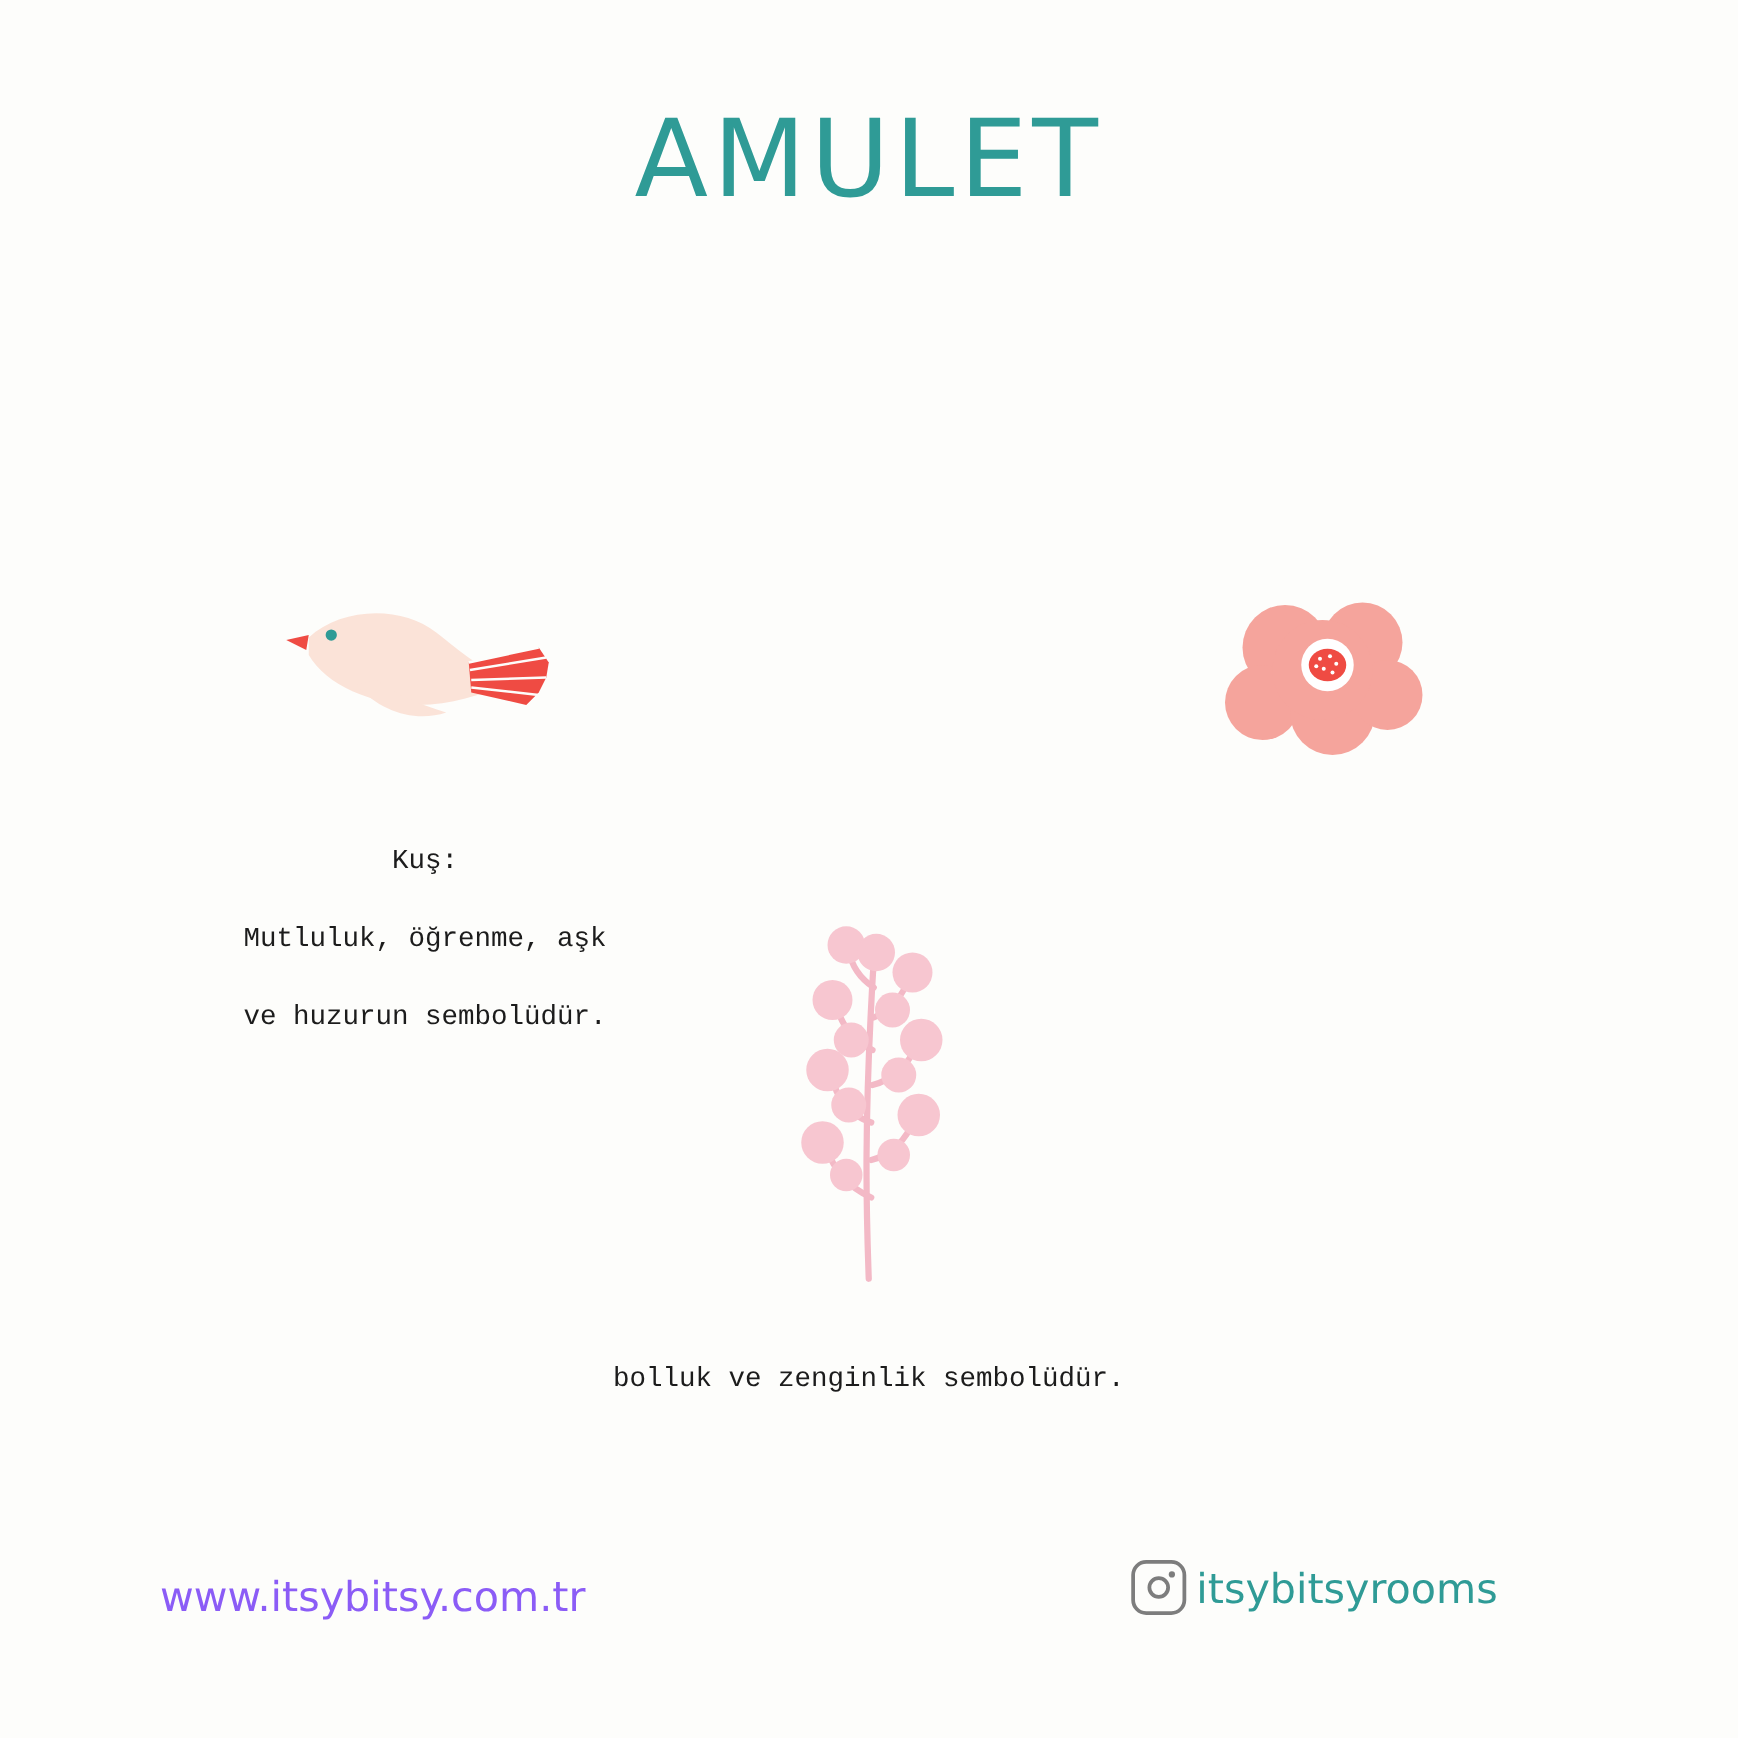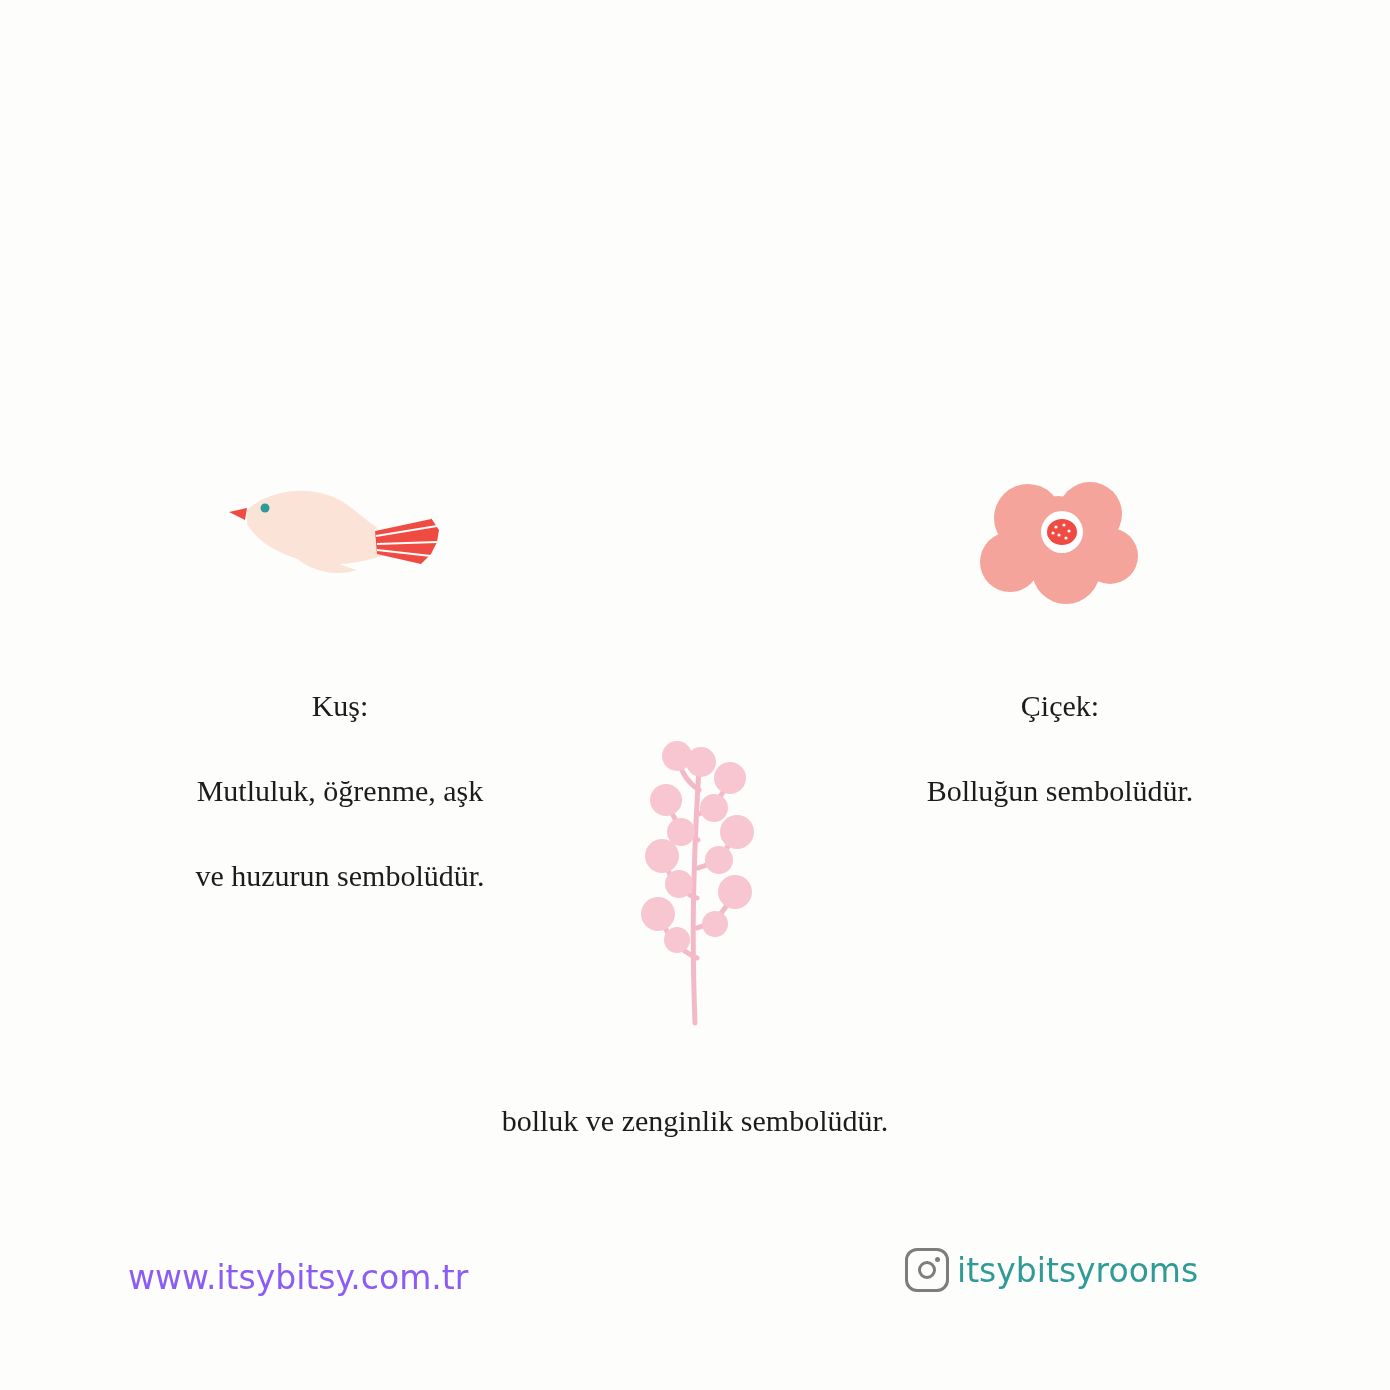--- a/index.html
+++ b/index.html
@@ -55,23 +55,23 @@
     line-height: 1;
   }
 
   
   .symbol {
     position: absolute;
     text-align: center;
   }
   .symbol .caption {
     color: #1c1c1c;
-    font-size: 30px;
+    font-size: 22px;
     line-height: 1.42;
-    font-family: Liberation Serif, serif;
+    font-family: Liberation Mono, monospace;
     white-space: pre-line;
   }
   .symbol .caption .lead {
     display: block;
   }
 
   
   #sym-bird {
     top: 470px;
     left: 60px;
@@ -184,20 +184,21 @@
     border-radius: 50%;
     right: 6px;
     top: 6px;
   }
 </style>
 </head>
 <body>
 
 <div class="page">
 
+  <div class="title">AMULET</div>
 
 
   <div class="symbol" id="sym-bird">
     <div class="art">
       <svg width="230" height="135" viewBox="0 0 230 135" xmlns="http://www.w3.org/2000/svg">
 
         <path d="M22 32 C48 8, 96 6, 124 28 C146 45, 162 60, 186 66 C162 78, 136 86, 110 86 C72 86, 36 70, 22 46 Z" fill="#fbe3d8"></path>
 
         <path d="M60 70 C80 92, 108 100, 132 92 C112 86, 92 78, 76 66 Z" fill="#fbe3d8"></path>
 
@@ -234,24 +235,20 @@
         <ellipse cx="92" cy="62" rx="15" ry="13" fill="#ef4b43"></ellipse>
         <g fill="#ffffff">
           <circle cx="86" cy="57" r="1.6"></circle>
           <circle cx="94" cy="55" r="1.6"></circle>
           <circle cx="99" cy="61" r="1.6"></circle>
           <circle cx="89" cy="65" r="1.6"></circle>
           <circle cx="96" cy="68" r="1.6"></circle>
           <circle cx="83" cy="63" r="1.6"></circle>
         </g>
       </svg>
-    </div>
-    <div class="caption">
-      <span class="lead">Çiçek:</span>
-      <span class="lead">Bolluğun sembolüdür.</span>
     </div>
   </div>
 
   <div class="symbol" id="sym-tree">
     <div class="art">
       <svg width="160" height="300" viewBox="0 0 160 300" xmlns="http://www.w3.org/2000/svg">
         <g stroke="#f3b9c6" stroke-width="5" fill="none" stroke-linecap="round">
           <path d="M80 295 C78 240, 76 170, 84 40"></path>
           <path d="M82 230 C64 222, 52 208, 46 190"></path>
           <path d="M82 200 C98 196, 110 184, 116 168"></path>

